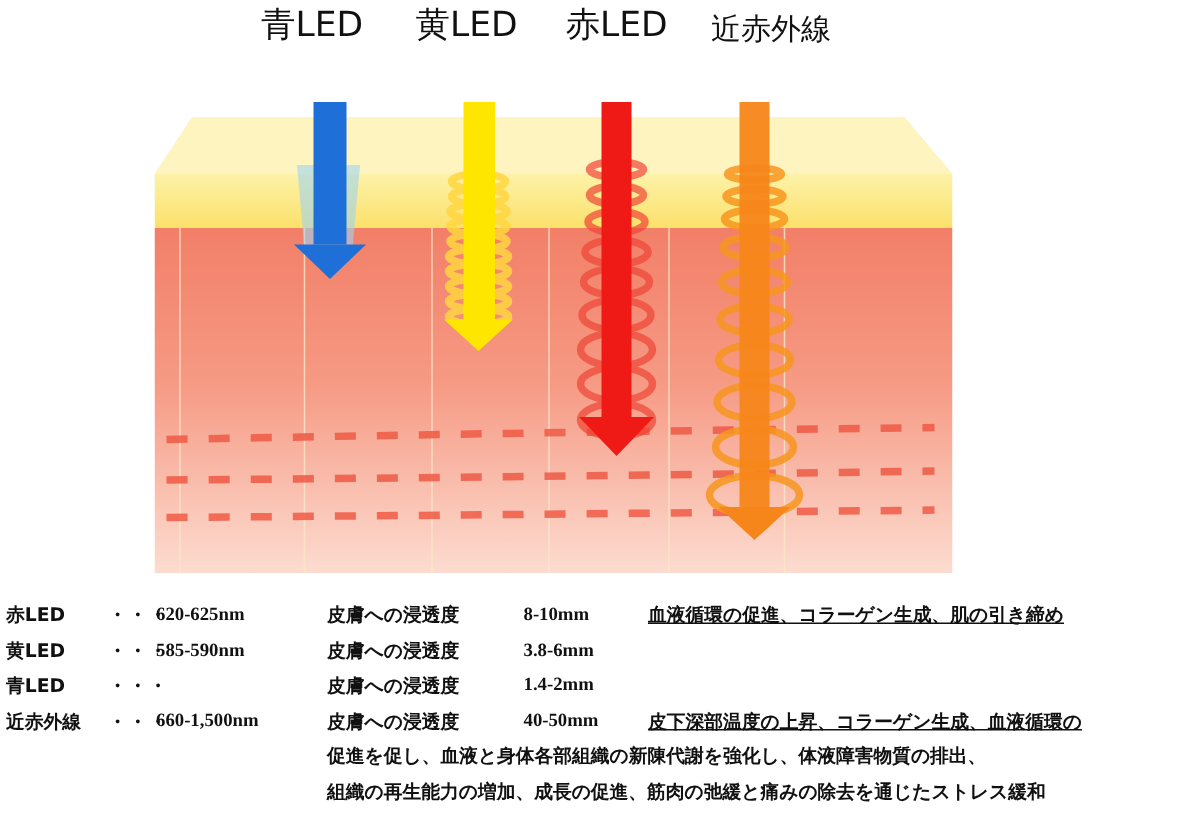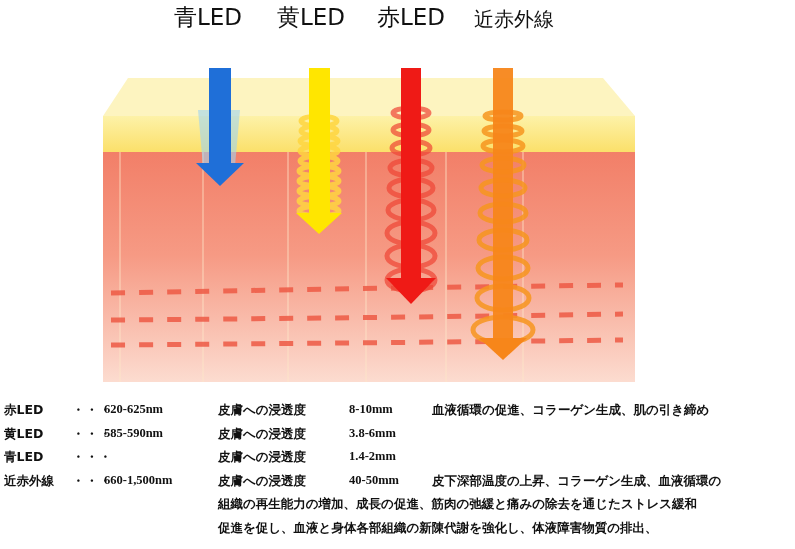--- a/index.html
+++ b/index.html
@@ -9,21 +9,21 @@
   .skin{position:absolute;left:103px;top:68px;width:532px;height:314px;}
   .skin svg{display:block;}
   .legend{position:absolute;left:4px;top:398px;width:790px;font-size:12.5px;line-height:23.5px;font-weight:bold;}
   .row{position:relative;height:23.5px;white-space:nowrap;}
   .row span{position:absolute;top:0;}
   .c-name{left:0;}
   .c-dots{left:68px;letter-spacing:1px;}
   .c-wave{left:100px;font-family:Liberation Serif, serif;}
   .c-pen{left:214px;}
   .c-depth{left:345px;font-family:Liberation Serif, serif;}
-  .c-eff{left:428px;}
+  .c-eff{left:428px;text-decoration:underline;}
   .cont{left:214px;}
 </style>
 </head>
 <body>
 
 <div class="title" style="left:174px;">青LED</div>
 <div class="title" style="left:277px;">黄LED</div>
 <div class="title" style="left:377px;">赤LED</div>
 <div class="title t-nir" style="left:474px;">近赤外線</div>
 
@@ -147,18 +147,18 @@
   </div>
   <div class="row">
     <span class="c-name">近赤外線</span>
     <span class="c-dots">・・・</span>
     <span class="c-wave">660-1,500nm</span>
     <span class="c-pen">皮膚への浸透度</span>
     <span class="c-depth">40-50mm</span>
     <span class="c-eff">皮下深部温度の上昇、コラーゲン生成、血液循環の</span>
   </div>
   <div class="row">
-    <span class="cont">組織の再生能力の増加、成長の促進、筋肉の弛緩と痛みの除去を通じたストレス緩和</span>
+    <span class="cont">促進を促し、血液と身体各部組織の新陳代謝を強化し、体液障害物質の排出、</span>
   </div>
   <div class="row">
-    <span class="cont">促進を促し、血液と身体各部組織の新陳代謝を強化し、体液障害物質の排出、</span>
+    <span class="cont">組織の再生能力の増加、成長の促進、筋肉の弛緩と痛みの除去を通じたストレス緩和</span>
   </div>
 </div>
 
 </body></html>

